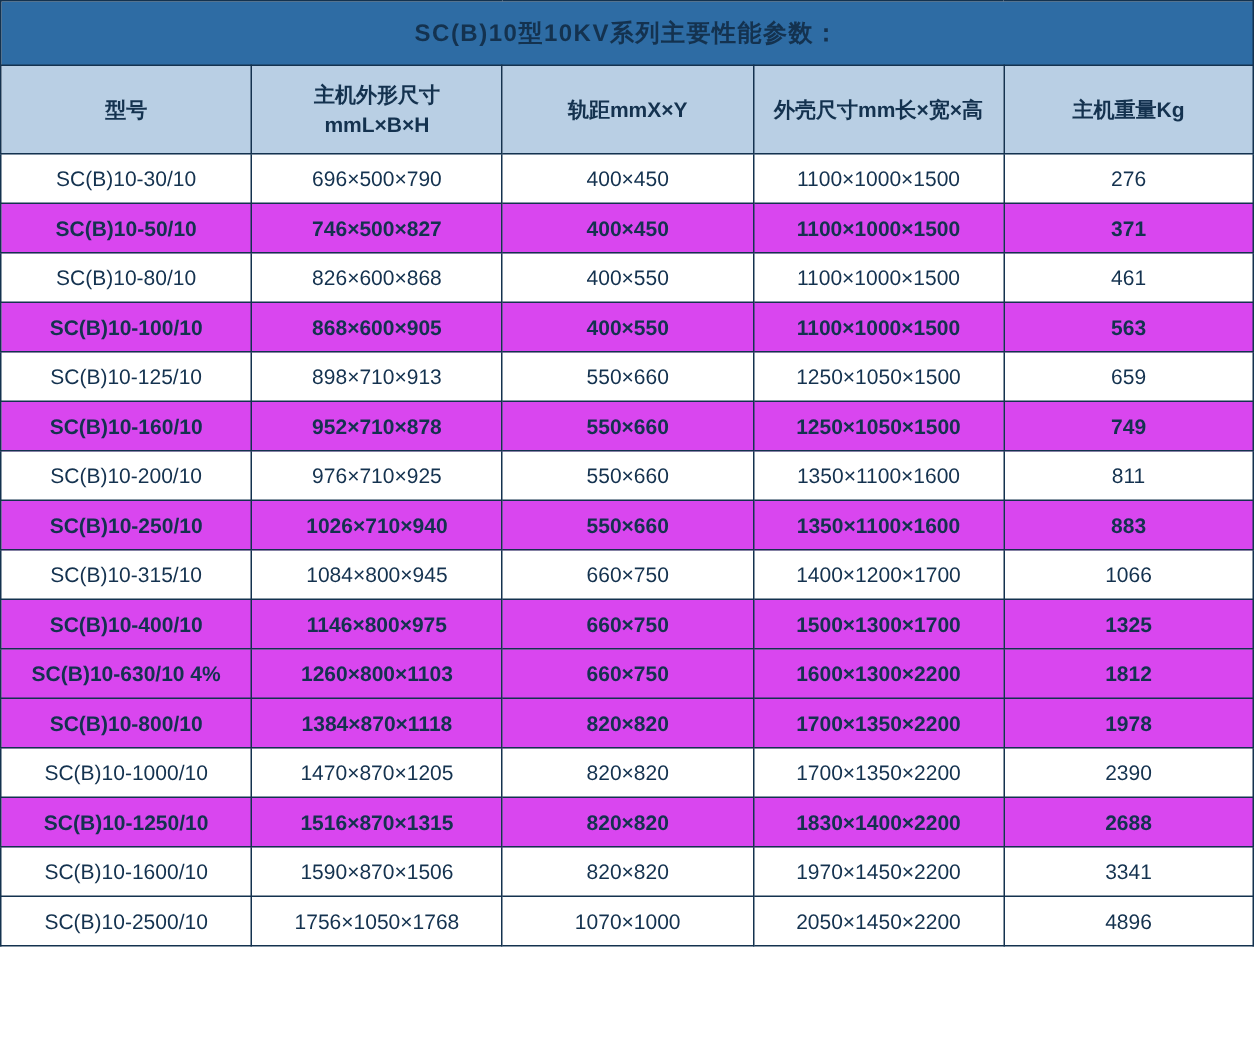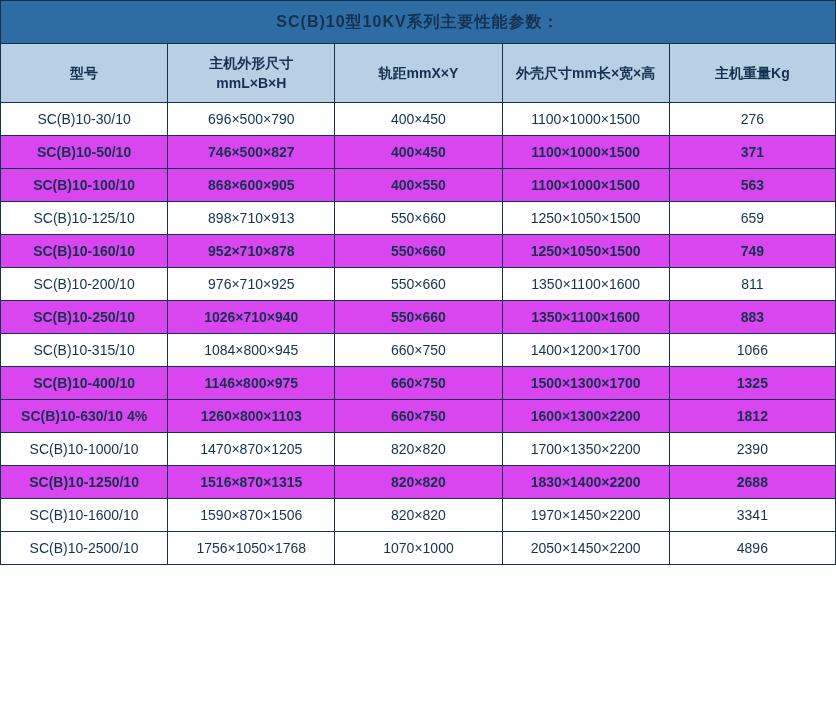--- a/index.html
+++ b/index.html
@@ -113,20 +113,27 @@
         <td>1100×1000×1500</td>
         <td>276</td>
       </tr>
       <tr class="even">
         <td>SC(B)10-50/10</td>
         <td>746×500×827</td>
         <td>400×450</td>
         <td>1100×1000×1500</td>
         <td>371</td>
       </tr>
+      <tr class="odd">
+        <td>SC(B)10-80/10</td>
+        <td>826×600×868</td>
+        <td>400×550</td>
+        <td>1100×1000×1500</td>
+        <td>461</td>
+      </tr>
       <tr class="even">
         <td>SC(B)10-100/10</td>
         <td>868×600×905</td>
         <td>400×550</td>
         <td>1100×1000×1500</td>
         <td>563</td>
       </tr>
       <tr class="odd">
         <td>SC(B)10-125/10</td>
         <td>898×710×913</td>
@@ -168,20 +175,27 @@
         <td>660×750</td>
         <td>1500×1300×1700</td>
         <td>1325</td>
       </tr>
       <tr class="even">
         <td>SC(B)10-630/10 4%</td>
         <td>1260×800×1103</td>
         <td>660×750</td>
         <td>1600×1300×2200</td>
         <td>1812</td>
+      </tr>
+      <tr class="even">
+        <td>SC(B)10-800/10</td>
+        <td>1384×870×1118</td>
+        <td>820×820</td>
+        <td>1700×1350×2200</td>
+        <td>1978</td>
       </tr>
       <tr class="odd">
         <td>SC(B)10-1000/10</td>
         <td>1470×870×1205</td>
         <td>820×820</td>
         <td>1700×1350×2200</td>
         <td>2390</td>
       </tr>
       <tr class="even">
         <td>SC(B)10-1250/10</td>

